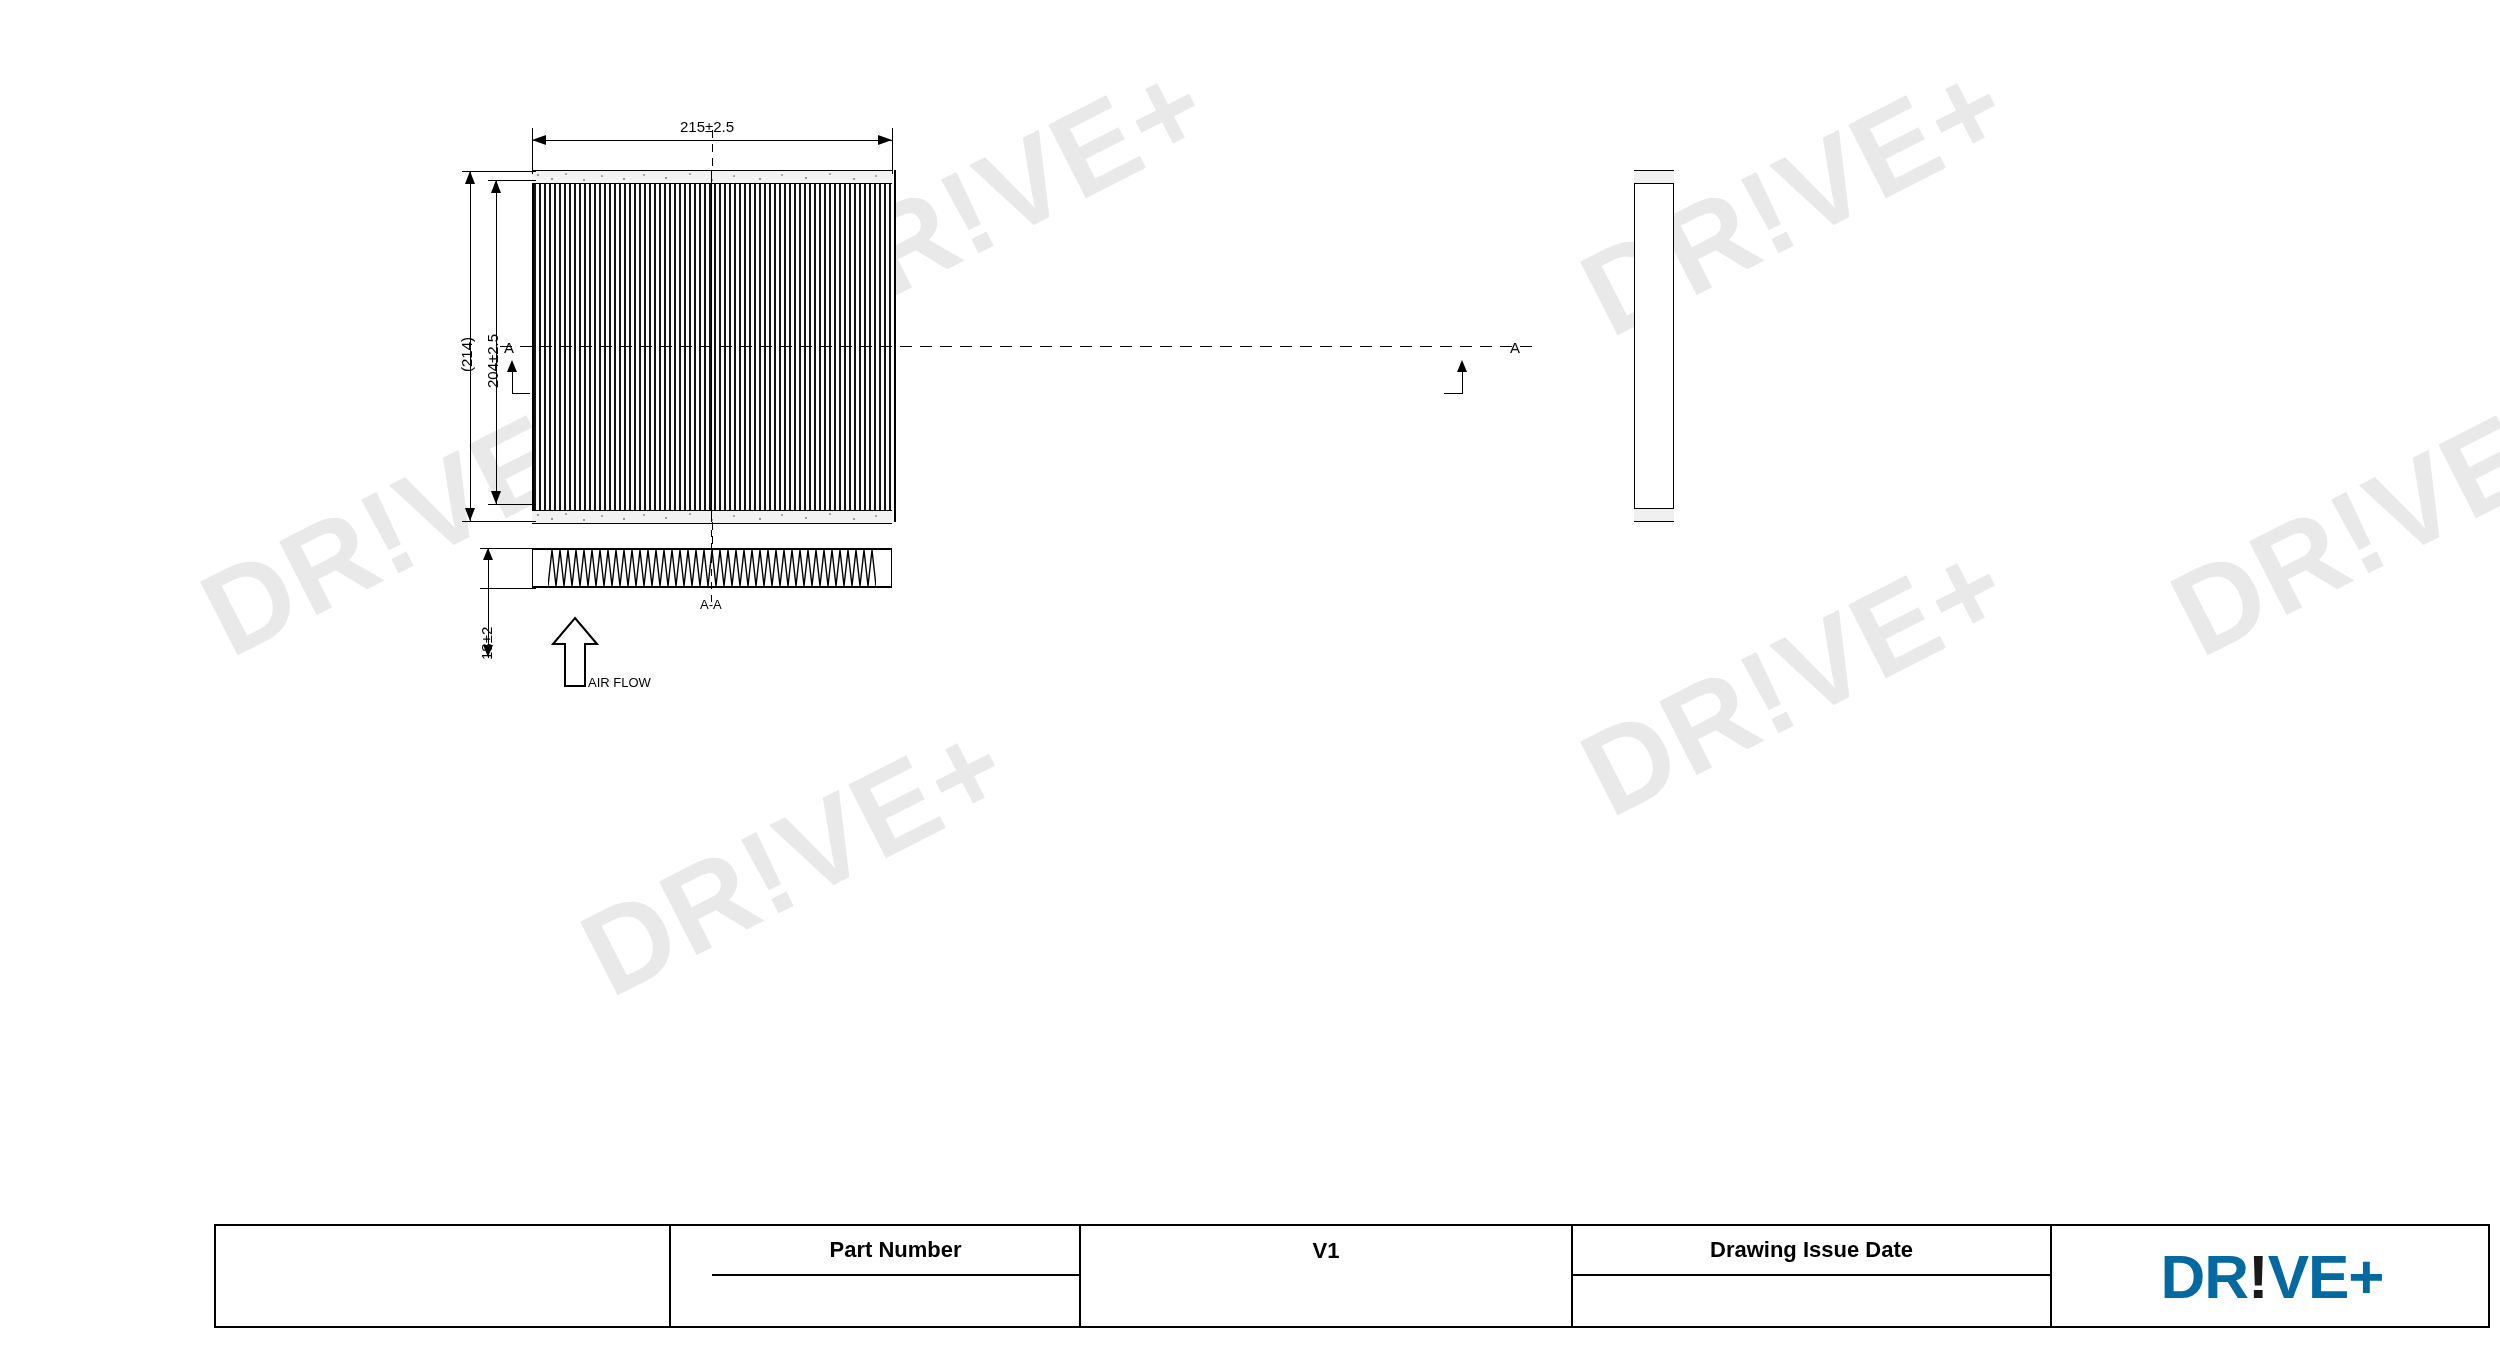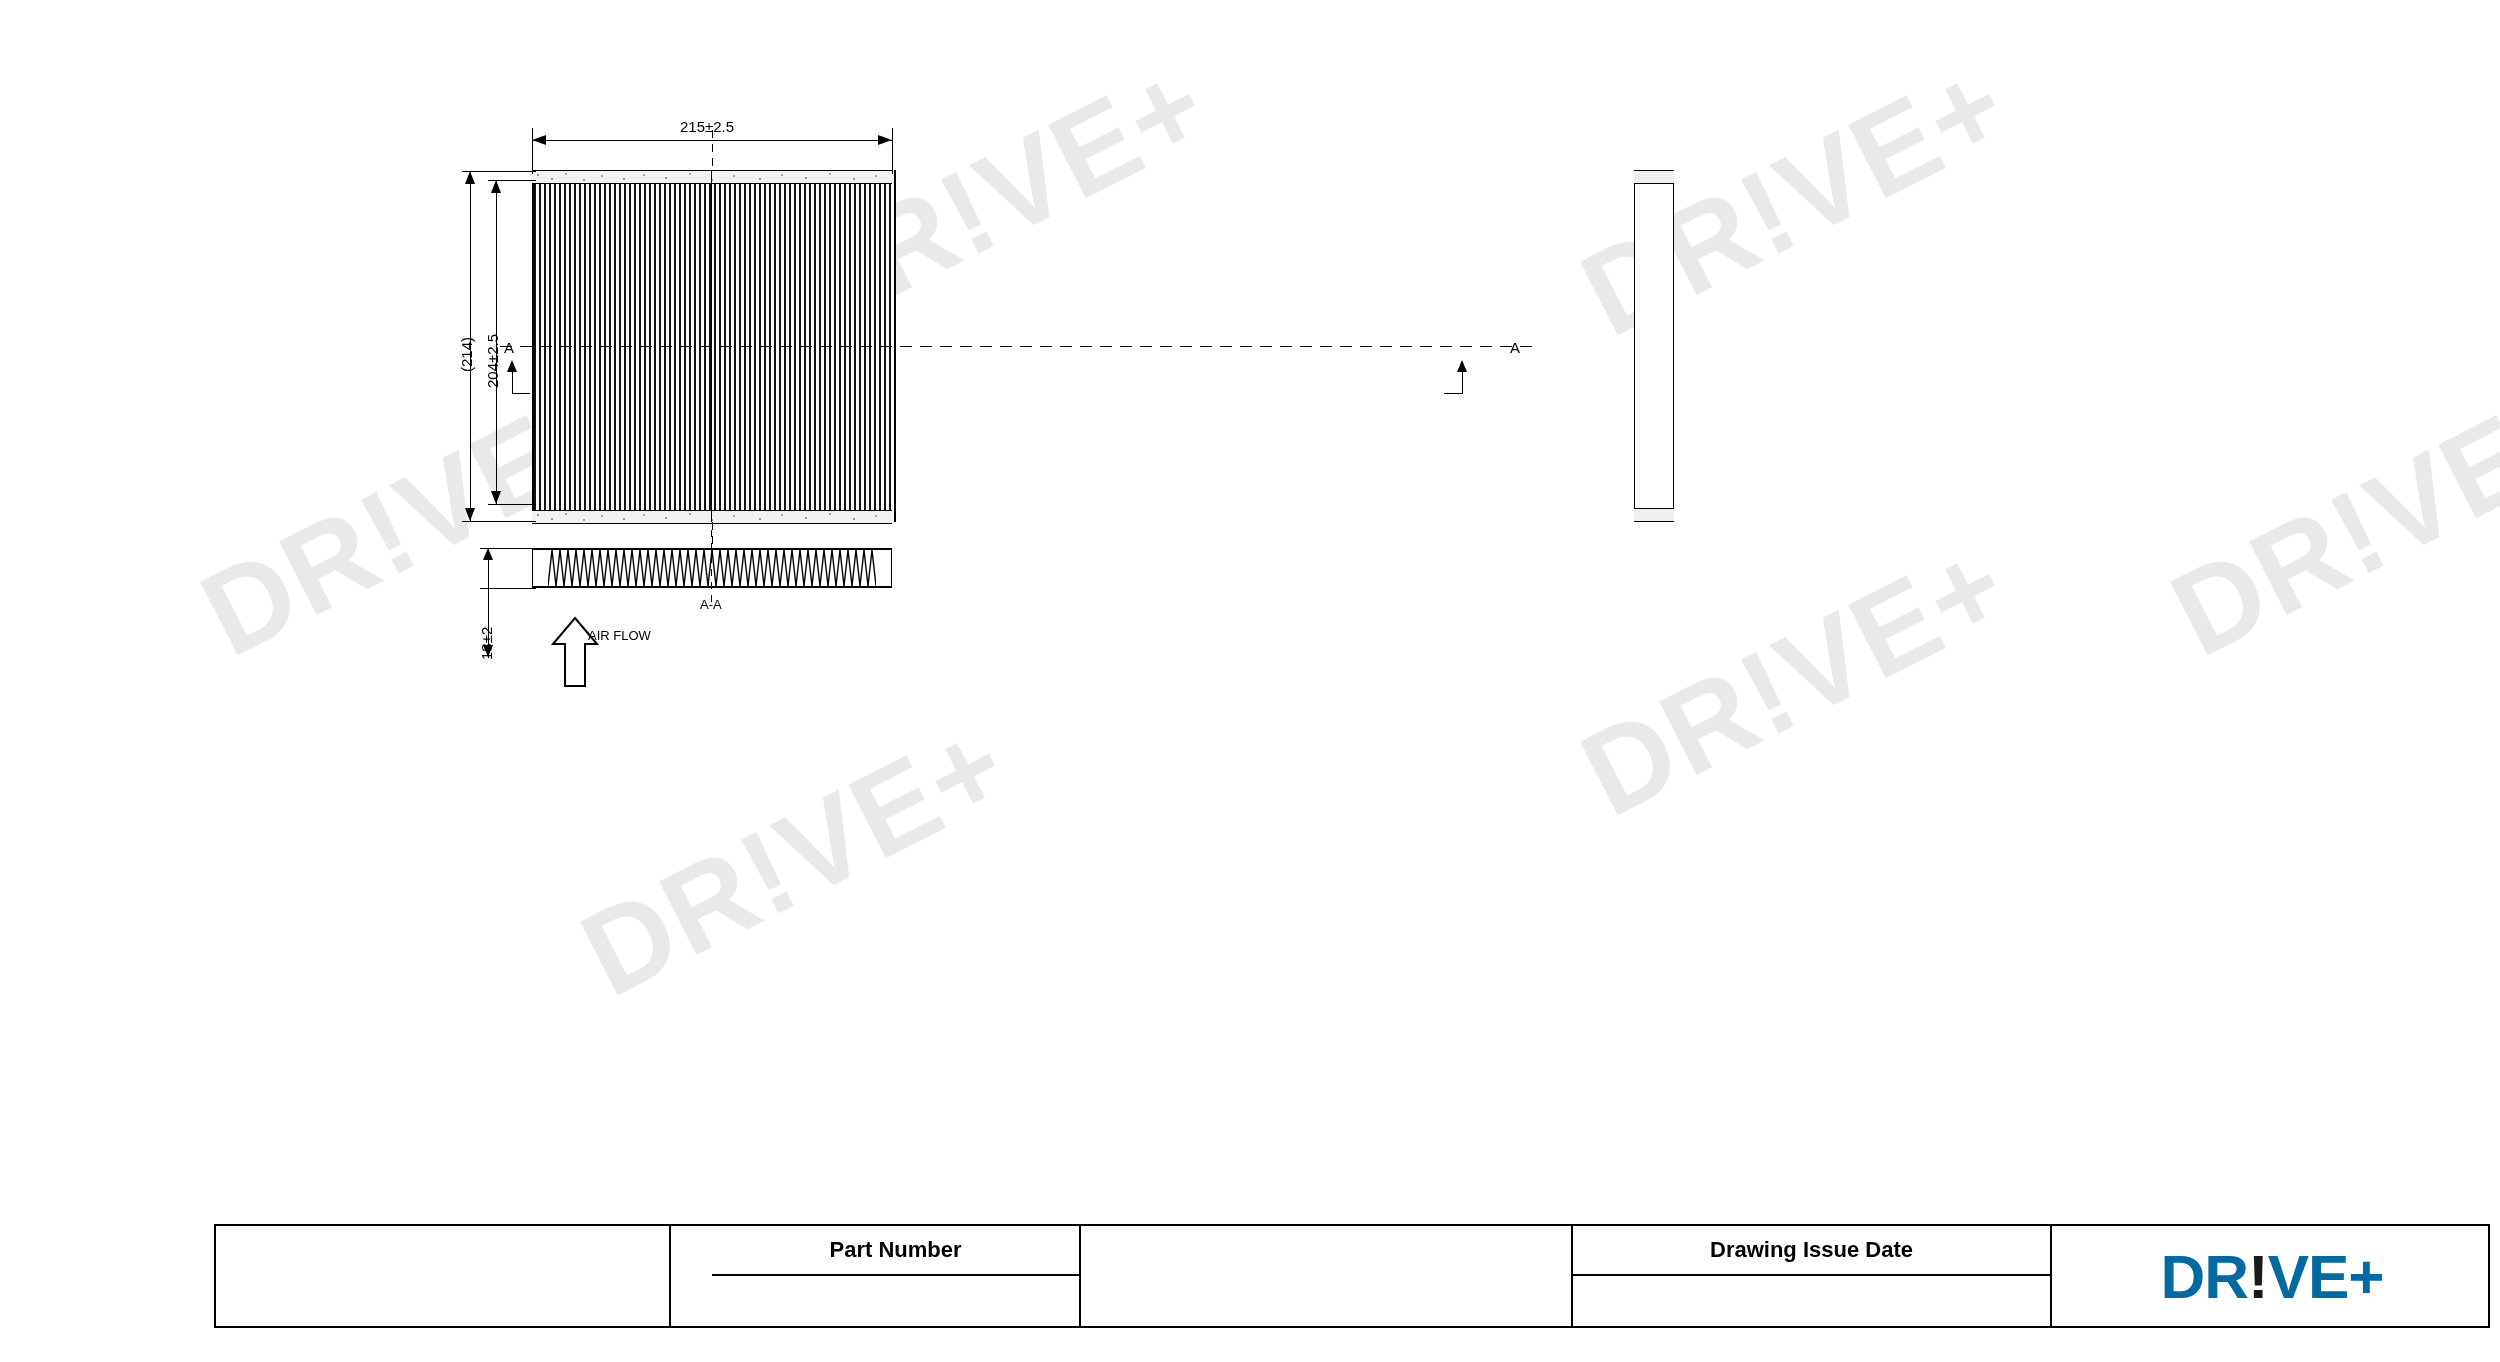--- a/index.html
+++ b/index.html
@@ -160,34 +160,35 @@
   <div class="ln h1" style="left:480px;top:548px;width:56px;"></div>
   <div class="ln h1" style="left:480px;top:588px;width:56px;"></div>
   <div class="ln v1" style="left:488px;top:548px;height:110px;"></div>
   <div class="ah" style="left:483px;top:548px;border-left:5px solid transparent;border-right:5px solid transparent;border-bottom:12px solid #000;"></div>
   <div class="ah" style="left:483px;top:645px;border-left:5px solid transparent;border-right:5px solid transparent;border-top:12px solid #000;"></div>
   <div class="txt vert" style="left:478px;top:660px;">18±2</div>
 
   <svg style="position:absolute;left:551px;top:616px;" width="48" height="72" viewBox="0 0 48 72">
     <polygon points="24,2 46,28 34,28 34,70 14,70 14,28 2,28" fill="#ffffff" stroke="#000000" stroke-width="2"></polygon>
   </svg>
-  <div class="txt small" style="left:588px;top:628px;">AIR FLOW</div>
+  <div class="txt small" style="left:588px;top:675px;">AIR FLOW</div>
 
 </div>
 
 <div id="title-block">
 
   <div class="tb-col" style="flex:0 0 455px;">
   </div>
 
   <div class="tb-col" style="flex:0 0 410px;padding-left:41px;">
     <div class="tb-head">Part Number</div>
   </div>
 
   <div class="tb-col" style="flex:0 0 492px;">
+    <div class="tb-val">V1</div>
   </div>
 
   <div class="tb-col" style="flex:0 0 479px;text-align:right;">
     <div class="tb-head">Drawing Issue Date</div>
   </div>
 
   <div id="logo-cell">
     <div class="logo">
       <span class="o">DR</span><span class="b">!</span><span class="o">VE+</span>
     </div>

